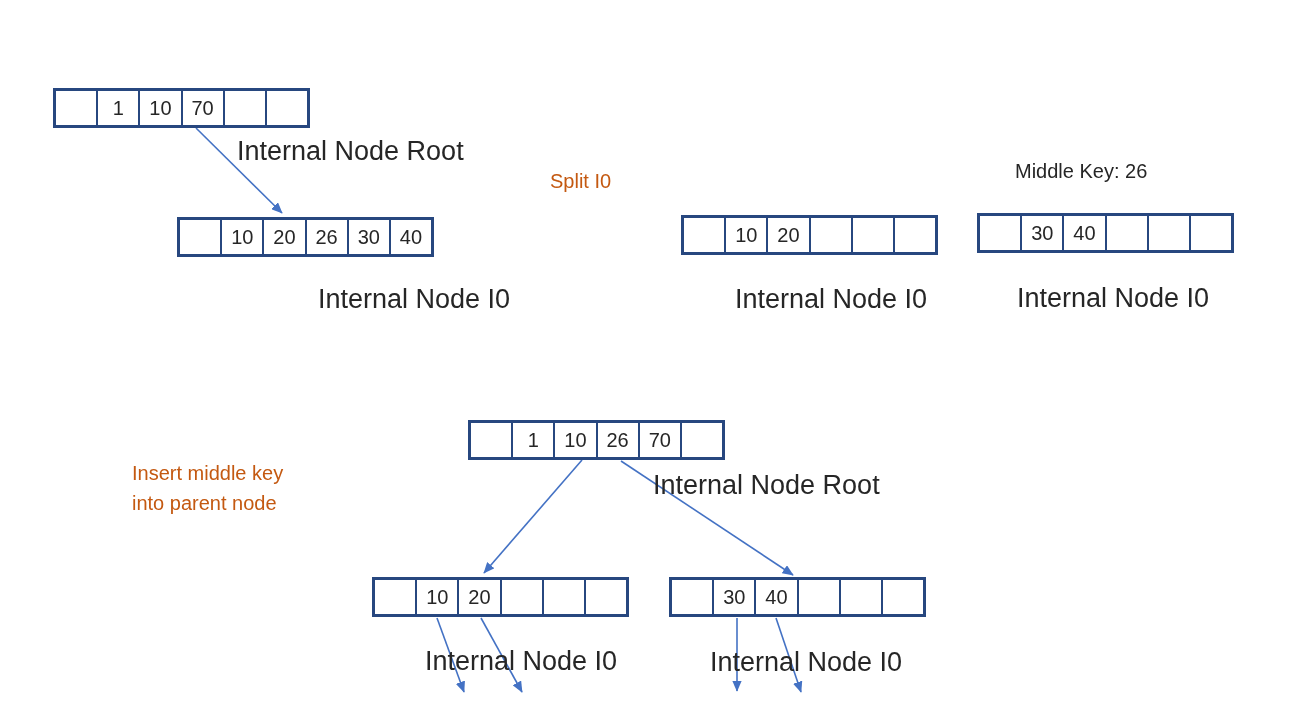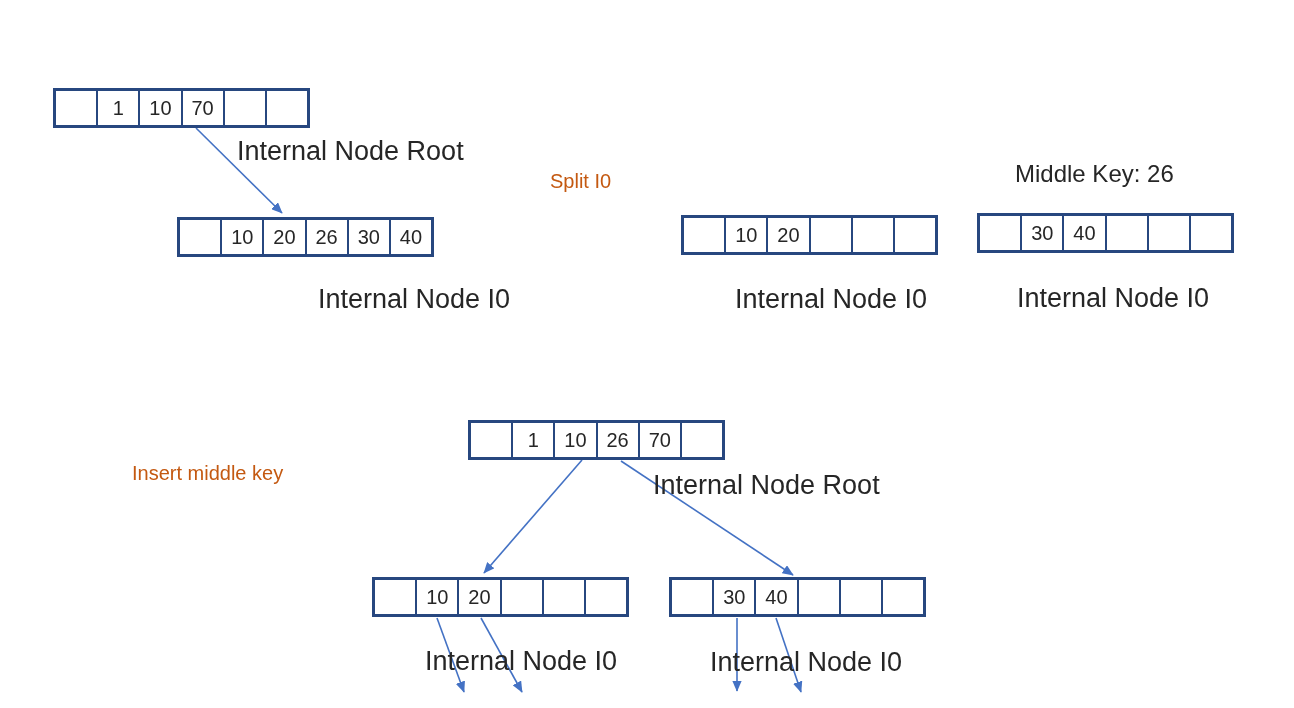--- a/index.html
+++ b/index.html
@@ -45,21 +45,21 @@
   }
   .annotation {
     position: absolute;
     font-size: 20px;
     color: var(--annotation, #c45911);
     white-space: nowrap;
     line-height: 30px;
   }
   .note-dark {
     position: absolute;
-    font-size: 24px;
+    font-size: 20px;
     color: var(--text, #262626);
     white-space: nowrap;
     text-align: center;
   }
 </style>
 </head>
 <body>
 
 <div id="canvas">
 
@@ -116,20 +116,21 @@
     <span class="cell">30</span>
     <span class="cell">40</span>
     <span class="cell"></span>
     <span class="cell"></span>
     <span class="cell"></span>
   </div>
   <div class="node-label" style="left:1017px; top:283px;">Internal Node I0</div>
 
   <div class="annotation" style="left:108px; top:458px;margin-left:24px;">
     <div>Insert middle key</div>
+    <div>into parent node</div>
   </div>
 
   <div class="node" style="left:468px; top:420px;">
     <span class="cell"></span>
     <span class="cell">1</span>
     <span class="cell">10</span>
     <span class="cell">26</span>
     <span class="cell">70</span>
     <span class="cell"></span>
   </div>

